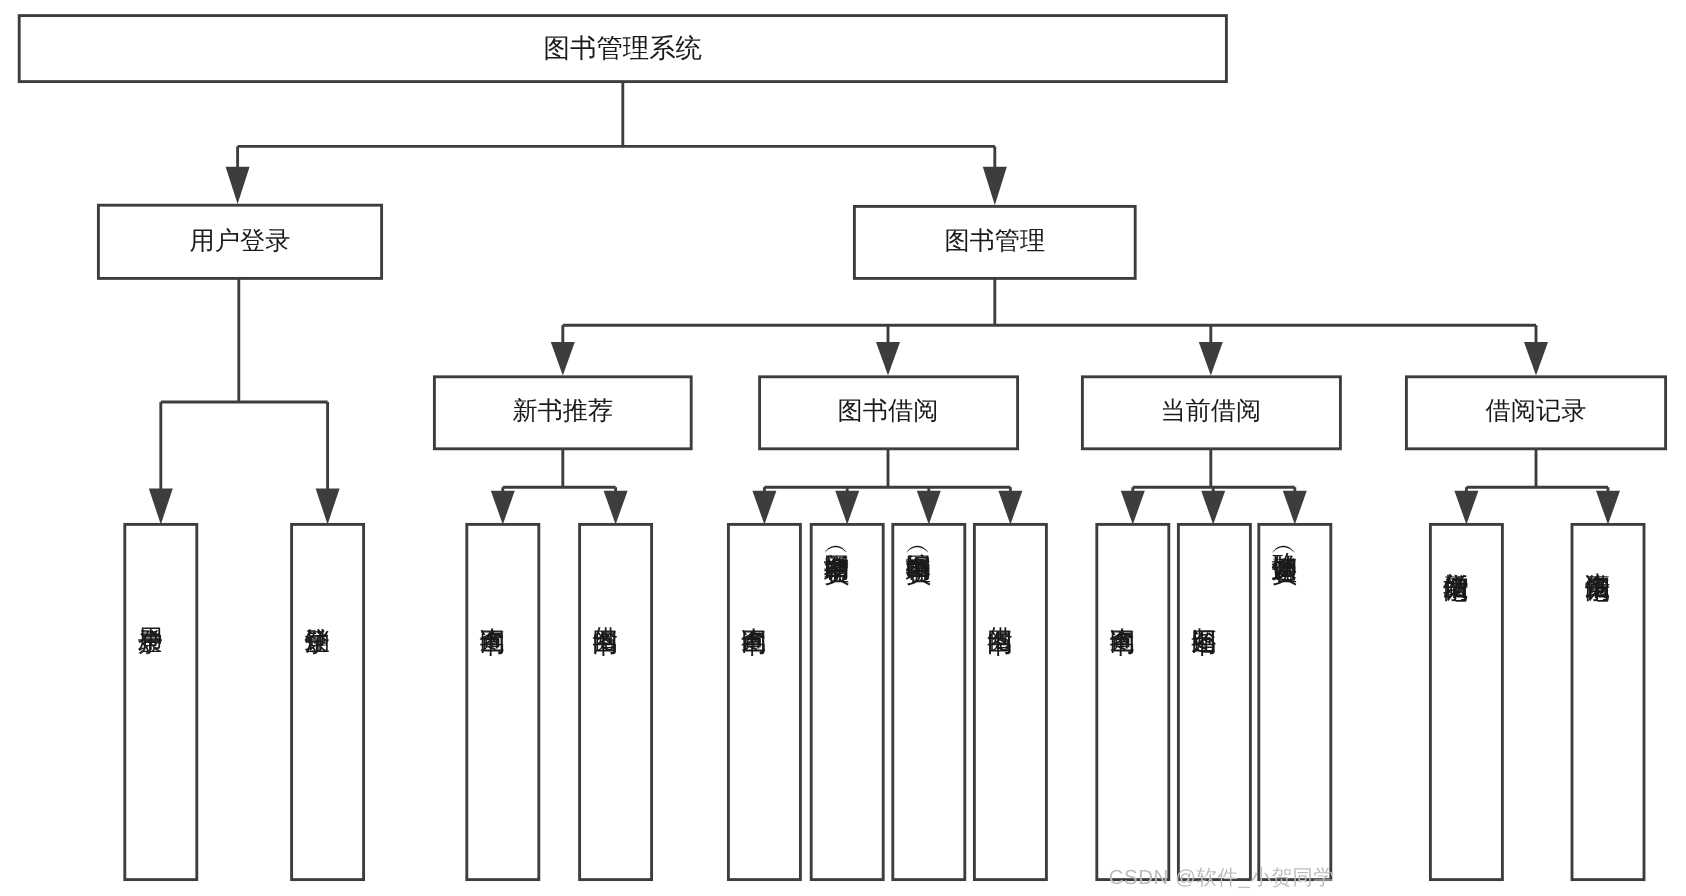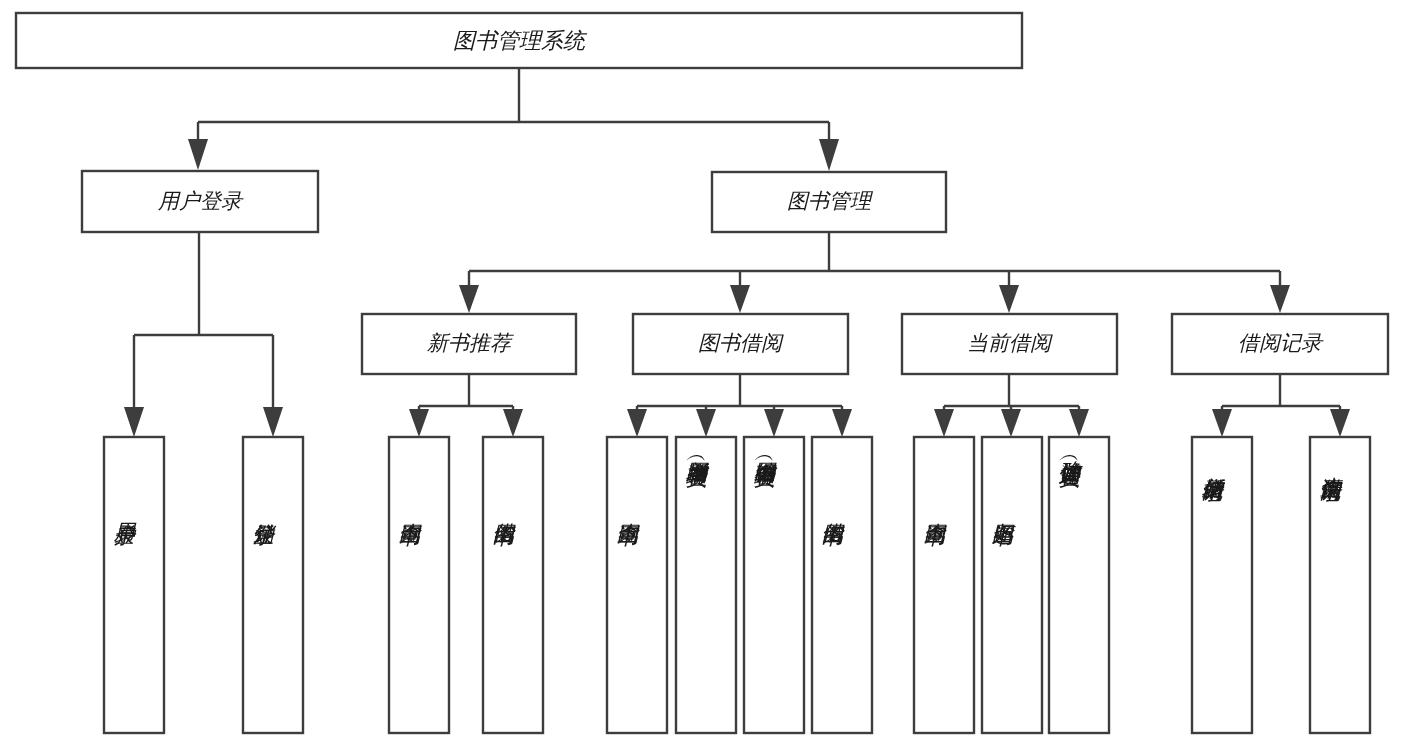--- a/index.html
+++ b/index.html
@@ -11,21 +11,20 @@
     width: 1405px;
     height: 747px;
     font-family: "Liberation Sans", "DejaVu Sans", sans-serif;
     overflow: hidden;
   }
   #diagram-root {
     position: relative;
     width: 1120px;
     height: 747px;
     background: #ffffff;
-    font-style: italic;
   }
   svg.flow {
     position: absolute;
     left: 0;
     top: 0;
     width: 1405px;
     height: 747px;
   }
   .node-box {
     fill: #ffffff;
@@ -216,14 +215,15 @@
   <div class="leaf-label" style="left:616px; top:506px; height:210px;">查询图书</div>
   <div class="leaf-label" style="left:685px; top:444px; height:285px;">新增图书（管理员）</div>
   <div class="leaf-label" style="left:753px; top:444px; height:285px;">编辑图书（管理员）</div>
   <div class="leaf-label" style="left:821px; top:506px; height:210px;">借阅图书</div>
   <div class="leaf-label" style="left:923px; top:506px; height:210px;">查询图书</div>
   <div class="leaf-label" style="left:991px; top:506px; height:210px;">归还图书</div>
   <div class="leaf-label" style="left:1058px; top:444px; height:285px;">确认归还（管理员）</div>
   <div class="leaf-label" style="left:1201px; top:460px; height:250px;">新增借阅记录</div>
   <div class="leaf-label" style="left:1319px; top:460px; height:250px;">查询借阅记录</div>
 
+  <div class="watermark">CSDN @软件_小贺同学</div>
 
 </div>
 
 </body></html>

